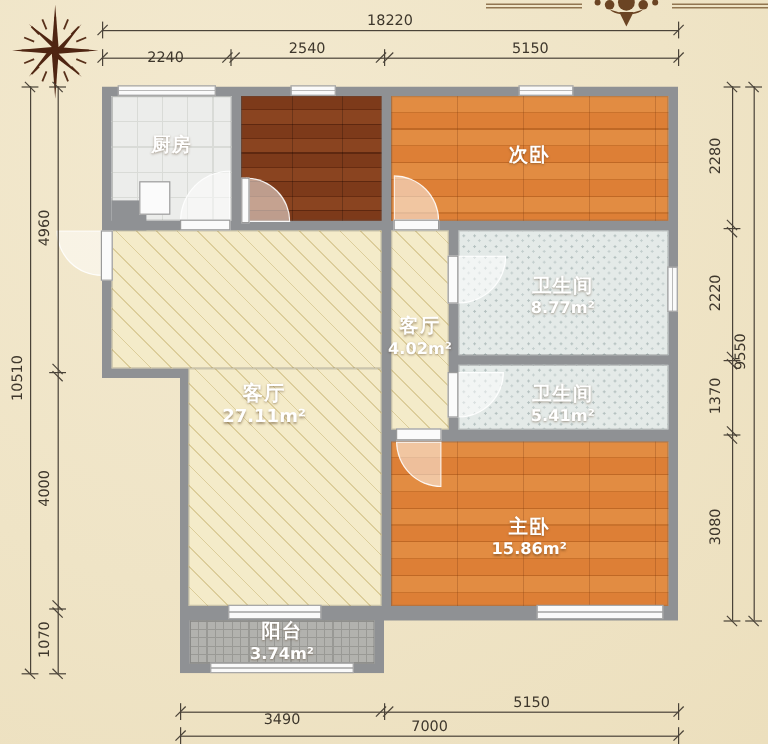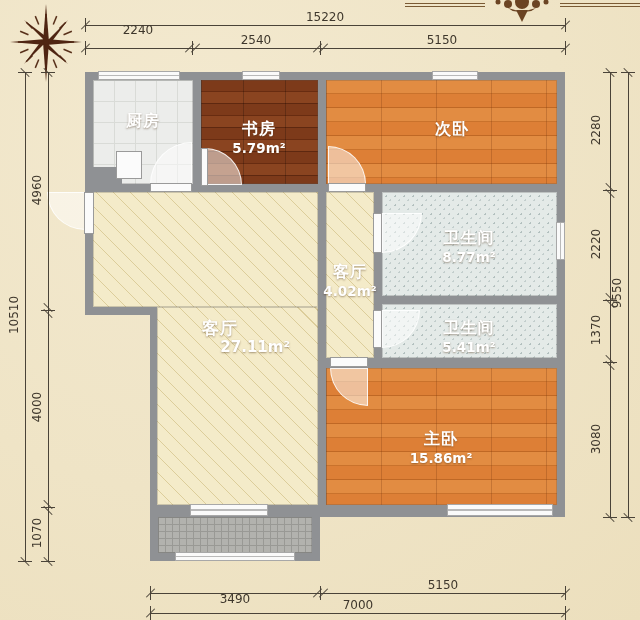--- a/index.html
+++ b/index.html
@@ -44,21 +44,21 @@
   .window{position:absolute;background:#fafafa;border:1px solid #a8a8a8;box-sizing:border-box;}
   .window.h{background:linear-gradient(to bottom,#fafafa 0 45%,#b9b9b9 45% 60%,#fafafa 60% 100%);}
   .window.v{background:linear-gradient(to right,#fafafa 0 45%,#b9b9b9 45% 60%,#fafafa 60% 100%);}
 
   
   .rlabel{position:absolute;width:140px;margin-left:-70px;text-align:center;color:#fff;
           text-shadow:0 1px 2px rgba(70,45,15,.45);pointer-events:none;}
   .rlabel .nm{display:block;font-size:16px;line-height:20px;font-weight:bold;letter-spacing:1px;}
   .rlabel .ar{display:block;font-size:13.5px;line-height:19px;font-weight:bold;}
   .rlabel.big .nm{font-size:17px;}
-  .rlabel.big .ar{font-size:15px;text-align:right;}
+  .rlabel.big .ar{font-size:15px;}
 
   
   .hline,.vline,.tv,.th{position:absolute;background:#4a4338;}
   .hline{height:1px;} .vline{width:1px;}
   .tv{width:1px;height:14px;} .th{width:14px;height:1px;}
   .sv{position:absolute;width:1px;height:12px;background:#4a4338;transform:rotate(45deg);}
   .sh{position:absolute;width:12px;height:1px;background:#4a4338;transform:rotate(45deg);}
   .dlab{position:absolute;width:60px;margin-left:-30px;text-align:center;
         font-size:12px;color:#3e372c;}
   .dlab.rot{transform:rotate(-90deg);}
@@ -165,25 +165,21 @@
 
   <div class="arc" style="left:382px;top:310px;width:38px;height:38px;border-bottom-right-radius:100% 100%"></div>
   <div class="leaf" style="left:373px;top:310px;width:9px;height:38px"></div>
 
   <div class="arc" style="left:330px;top:368px;width:38px;height:38px;border-bottom-left-radius:100% 100%"></div>
   <div class="leaf" style="left:330px;top:357px;width:38px;height:10px"></div>
 
   <div class="rlabel" style="left:143px;top:111px">
     <span class="nm">厨房</span>
   </div>
-  <div class="rlabel" style="left:259px;top:119px">
-    <span class="nm">书房</span>
-    <span class="ar">5.79m²</span>
-  </div>
-  <div class="rlabel" style="left:452px;top:119px">
+  <div class="rlabel" style="left:441px;top:119px">
     <span class="nm">次卧</span>
   </div>
   <div class="rlabel" style="left:469px;top:228px">
     <span class="nm">卫生间</span>
     <span class="ar">8.77m²</span>
   </div>
   <div class="rlabel" style="left:350px;top:262px">
     <span class="nm">客厅</span>
     <span class="ar">4.02m²</span>
   </div>
@@ -191,40 +187,44 @@
     <span class="nm">卫生间</span>
     <span class="ar">5.41m²</span>
   </div>
   <div class="rlabel big" style="left:220px;top:318px">
     <span class="nm">客厅</span>
     <span class="ar">27.11m²</span>
   </div>
   <div class="rlabel" style="left:441px;top:429px">
     <span class="nm">主卧</span>
     <span class="ar">15.86m²</span>
+  </div>
+  <div class="rlabel" style="left:235px;top:516px">
+    <span class="nm">阳台</span>
+    <span class="ar">3.74m²</span>
   </div>
 
   <div class="hline" style="left:85px;top:25px;width:480px"></div>
   <div class="hline" style="left:85px;top:48px;width:480px"></div>
   <div class="tv" style="left:85px;top:18px"></div>
     <div class="tv" style="left:565px;top:18px"></div>
   <div class="sv" style="left:85px;top:19px"></div>
     <div class="sv" style="left:565px;top:19px"></div>
   <div class="tv" style="left:85px;top:41px"></div>
     <div class="tv" style="left:192px;top:41px"></div>
   <div class="tv" style="left:320px;top:41px"></div>
     <div class="tv" style="left:565px;top:41px"></div>
   <div class="sv" style="left:85px;top:42px"></div>
   <div class="sv" style="left:189px;top:42px"></div>
     <div class="sv" style="left:195px;top:42px"></div>
   <div class="sv" style="left:317px;top:42px"></div>
     <div class="sv" style="left:323px;top:42px"></div>
   <div class="sv" style="left:565px;top:42px"></div>
-  <div class="dlab" style="left:325px;top:10px">15220</div>
-  <div class="dlab" style="left:138px;top:23px">2240</div>
+  <div class="dlab" style="left:325px;top:10px">18220</div>
+  <div class="dlab" style="left:138px;top:41px">2240</div>
   <div class="dlab" style="left:256px;top:33px">2540</div>
   <div class="dlab" style="left:442px;top:33px">5150</div>
 
   <div class="vline" style="left:25px;top:72px;height:489px"></div>
   <div class="vline" style="left:48px;top:72px;height:489px"></div>
   <div class="th" style="left:18px;top:72px"></div>
     <div class="th" style="left:18px;top:561px"></div>
   <div class="sh" style="left:19px;top:72px"></div>
     <div class="sh" style="left:19px;top:561px"></div>
   <div class="th" style="left:41px;top:72px"></div>

